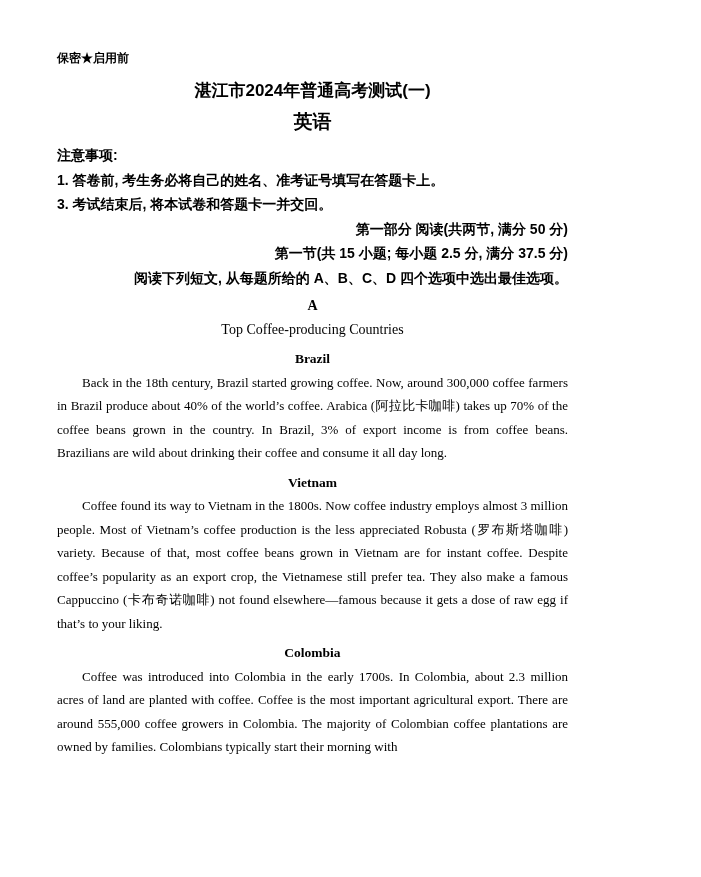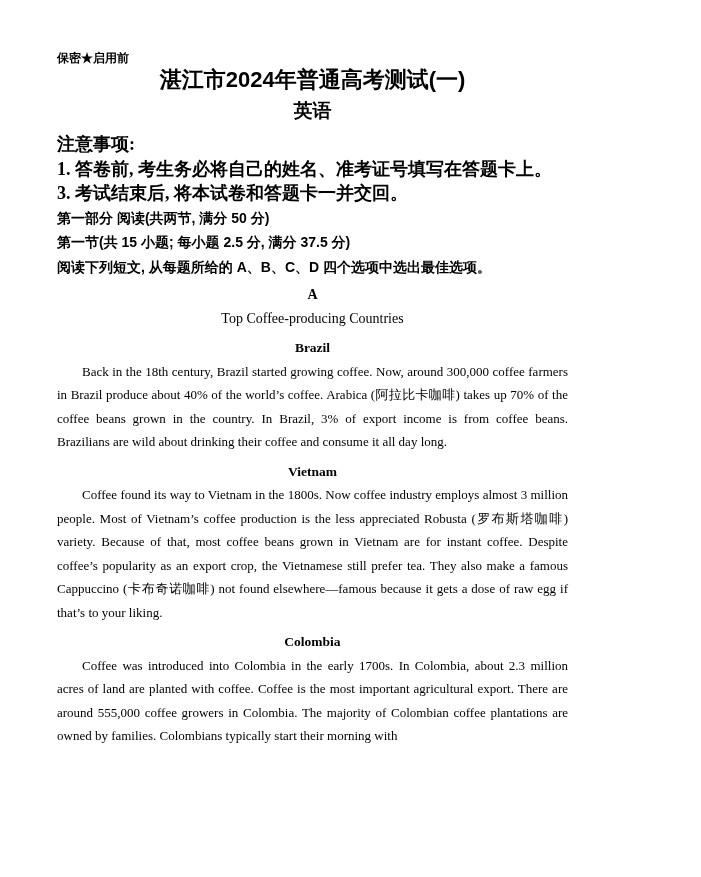--- a/index.html
+++ b/index.html
@@ -22,56 +22,57 @@
     background: #ffffff;
   }
   .security-notice {
     font-family: "Liberation Sans", sans-serif;
     font-weight: bold;
     font-size: 12px;
     line-height: 16px;
     text-align: left;
   }
   .doc-title {
+    margin-top: 11px;
     font-family: "Liberation Sans", sans-serif;
     font-weight: bold;
-    font-size: 22px;
+    font-size: 17px;
     line-height: 28px;
     text-align: center;
   }
   .doc-subject {
     margin-top: 5px;
     font-family: "Liberation Sans", sans-serif;
     font-weight: bold;
     font-size: 19px;
     line-height: 24px;
     text-align: center;
   }
   .doc-date {
     margin-top: 5px;
     font-weight: bold;
     font-size: 13px;
     line-height: 16px;
     text-align: right;
   }
   .instructions {
     margin-top: 9px;
-    font-family: Liberation Serif, serif;
+    font-family: Liberation Sans, sans-serif;
     font-weight: bold;
-    font-size: 18px;
+    font-size: 14px;
     line-height: 24.5px;
     text-align: justify;
   }
   .instructions .inst-line { margin: 0; }
   .part-heading, .section-heading, .directions {
     font-family: "Liberation Sans", sans-serif;
     font-weight: bold;
     font-size: 14px;
     line-height: 24.5px;
-    text-align: left;
+    text-align: right;
   }
   .passage-label {
     margin-top: 4px;
     font-weight: bold;
     font-size: 14px;
     line-height: 23.5px;
     text-align: center;
   }
   .passage-title {
     font-weight: normal;

